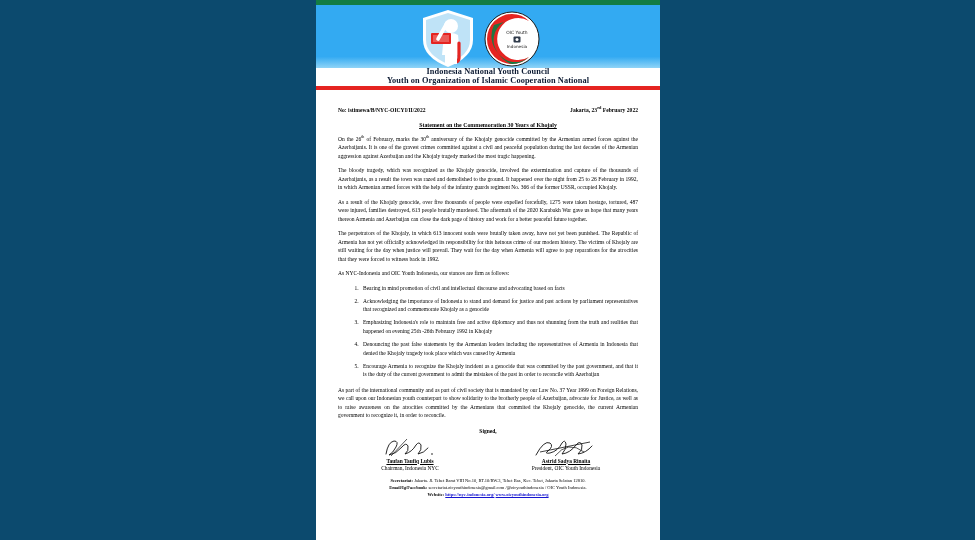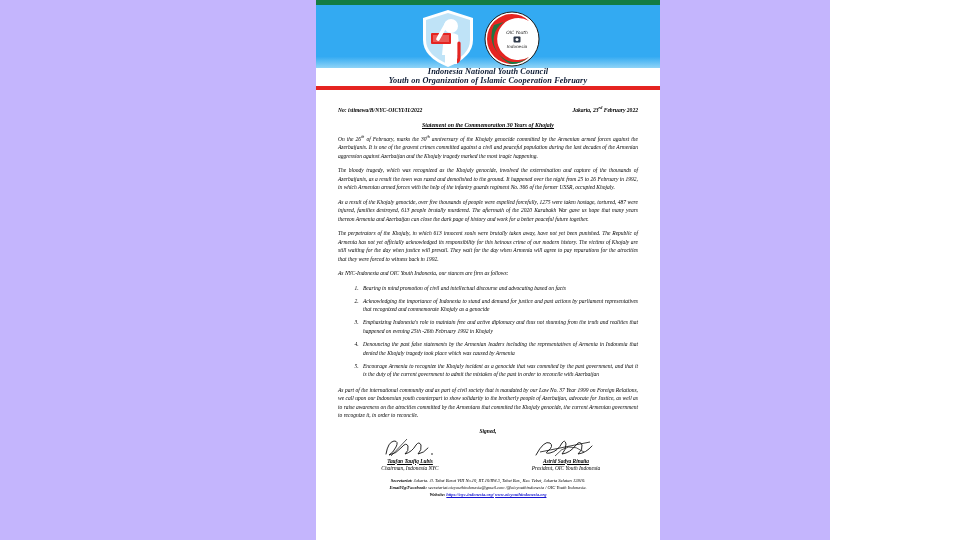--- a/index.html
+++ b/index.html
@@ -6,24 +6,23 @@
     margin: 0;
     padding: 0;
     width: 975px;
     height: 540px;
     overflow: hidden;
     background: #ffffff;
     font-family: "Liberation Serif", serif;
   }
   #viewport {
     position: relative;
-    width: 830px;
+    width: 975px;
     height: 540px;
-    background: #c4b5fd;
-    font-style: italic;
+    background: #0c4a6e;
   }
   
   #page {
     position: absolute;
     left: 316px;
     top: 0px;
     width: 344px;
     height: 540px;
     background: #ffffff;
     box-sizing: border-box;
@@ -227,21 +226,21 @@
           <circle cx="33" cy="28" r="17" fill="#ffffff"></circle>
           <text x="33" y="23" font-family="DejaVu Sans, sans-serif" font-size="4.4" fill="#1b1b1b" text-anchor="middle">OIC Youth</text>
           <rect x="29.5" y="25.5" width="7" height="6" rx="1" fill="#2f3a4a"></rect>
           <circle cx="33" cy="28.5" r="1.5" fill="#ffffff"></circle>
           <text x="33" y="37" font-family="DejaVu Sans, sans-serif" font-size="4.2" fill="#1b1b1b" text-anchor="middle">Indonesia</text>
         </svg>
       </div>
 
       <div class="org-names">
         <div>Indonesia National Youth Council</div>
-        <div>Youth on Organization of Islamic Cooperation February</div>
+        <div>Youth on Organization of Islamic Cooperation National</div>
       </div>
     </div>
 
     <div class="letter">
 
       <div class="meta-row">
         <span>No: istimewa/B/NYC-OICYI/II/2022</span>
         <span><span>Jakarta, 23</span><sup>rd</sup><span> February 2022</span></span>
       </div>
 

